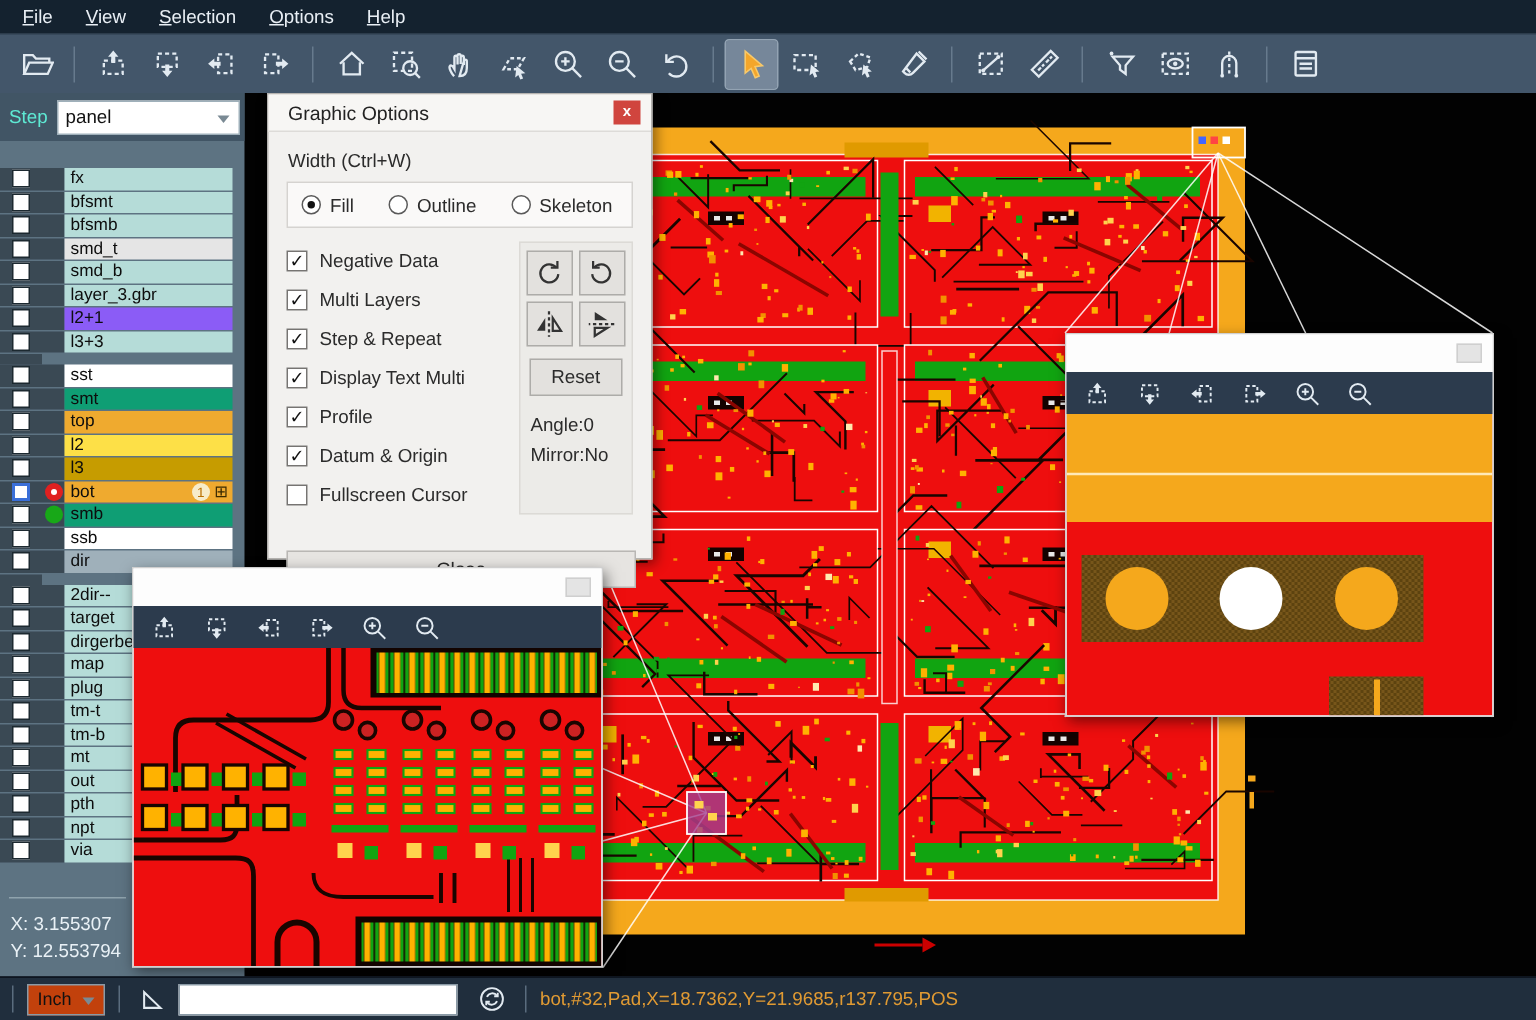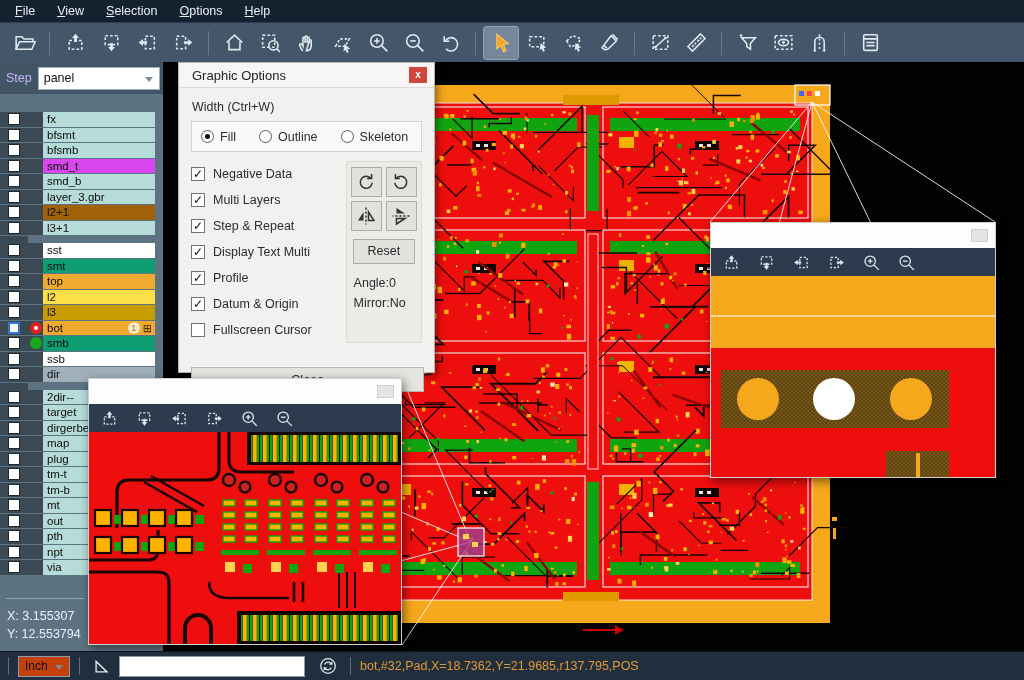--- a/index.html
+++ b/index.html
@@ -22,21 +22,21 @@
   .tb-sep { width:1px; height:24px; background:#677a8d; margin:0 7px; }
   .tb-btn svg { display:block; }
 
   
   #canvas { position:absolute; left:163px; top:62px; width:861px; height:589px; background:#020202; z-index:1; }
   #canvas svg { position:absolute; left:0; top:0; }
 
   
   #sidebar { position:absolute; left:0; top:62px; width:163px; height:589px; background:#5d7382; z-index:2; }
   #step-row { height:32px; background:#415565; display:flex; align-items:center; padding:0 3px 0 6px; }
-  #step-label { color:#c4b5fd; font-size:12.5px; margin-right:6px; }
+  #step-label { color:#5eead4; font-size:12.5px; margin-right:6px; }
   #step-select { flex:1; height:23px; background:#fff; border:1px solid #9fb0ba; display:flex;
                  align-items:center; font-size:12.5px; color:#111; padding-left:5px; position:relative; }
   .chev { position:absolute; right:6px; top:9px; width:0; height:0;
           border-left:4px solid transparent; border-right:4px solid transparent; border-top:5px solid #7a8a94; }
   #layer-list { padding-top:18px; }
   .layer-row { display:flex; height:14.5px; margin-bottom:1px; align-items:stretch; }
   .lr-check { width:28px; background:#3a4954; display:flex; align-items:center; justify-content:center; }
   .lr-check .cb { width:12px; height:12px; background:#fff; border:1px solid #1c2930; }
   .lr-check .cb.active { border:2px solid #3a6fd8; }
   .lr-ind { width:15px; background:#3a4954; display:flex; align-items:center; justify-content:center; }
@@ -1221,21 +1221,21 @@
           <div class="lr-ind"></div>
           <div class="lr-label" style="background: rgb(181, 220, 216);">
             <span class="txt">bfsmb</span>
           </div>
         </div>
         <div class="layer-row">
           <div class="lr-check">
             <div class="cb"></div>
           </div>
           <div class="lr-ind"></div>
-          <div class="lr-label" style="background: #d946ef; justify-content: flex-end;">
+          <div class="lr-label" style="background: #e5e5e5; justify-content: flex-end;">
             <span class="txt">smd_t</span>
           </div>
         </div>
         <div class="layer-row">
           <div class="lr-check">
             <div class="cb"></div>
           </div>
           <div class="lr-ind"></div>
           <div class="lr-label" style="background: rgb(181, 220, 216);">
             <span class="txt">smd_b</span>
@@ -1248,31 +1248,31 @@
           <div class="lr-ind"></div>
           <div class="lr-label" style="background: rgb(181, 220, 216);">
             <span class="txt">layer_3.gbr</span>
           </div>
         </div>
         <div class="layer-row">
           <div class="lr-check">
             <div class="cb"></div>
           </div>
           <div class="lr-ind"></div>
-          <div class="lr-label" style="background: #a16207;">
+          <div class="lr-label" style="background: #8b5cf6;">
             <span class="txt">l2+1</span>
           </div>
         </div>
         <div class="layer-row">
           <div class="lr-check">
             <div class="cb"></div>
           </div>
           <div class="lr-ind"></div>
           <div class="lr-label" style="background: rgb(181, 220, 216);">
-            <span class="txt">l3+1</span>
+            <span class="txt">l3+3</span>
           </div>
         </div>
         <div class="layer-gap">
           <div class="g1"></div>
         </div>
         <div class="layer-row">
           <div class="lr-check">
             <div class="cb"></div>
           </div>
           <div class="lr-ind"></div>

